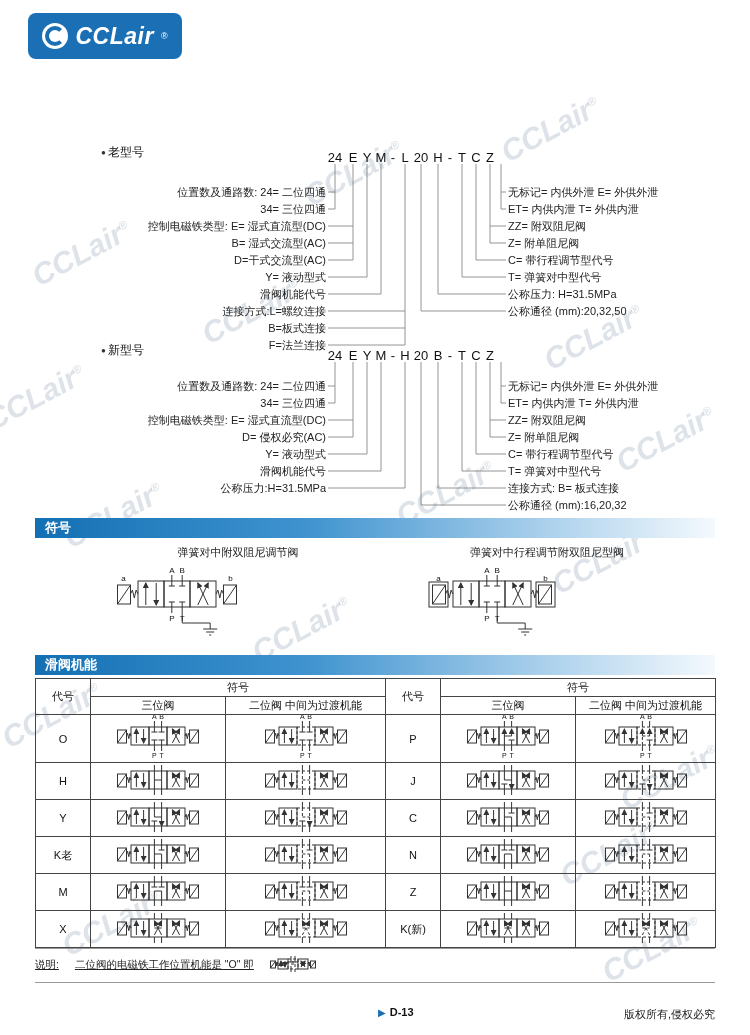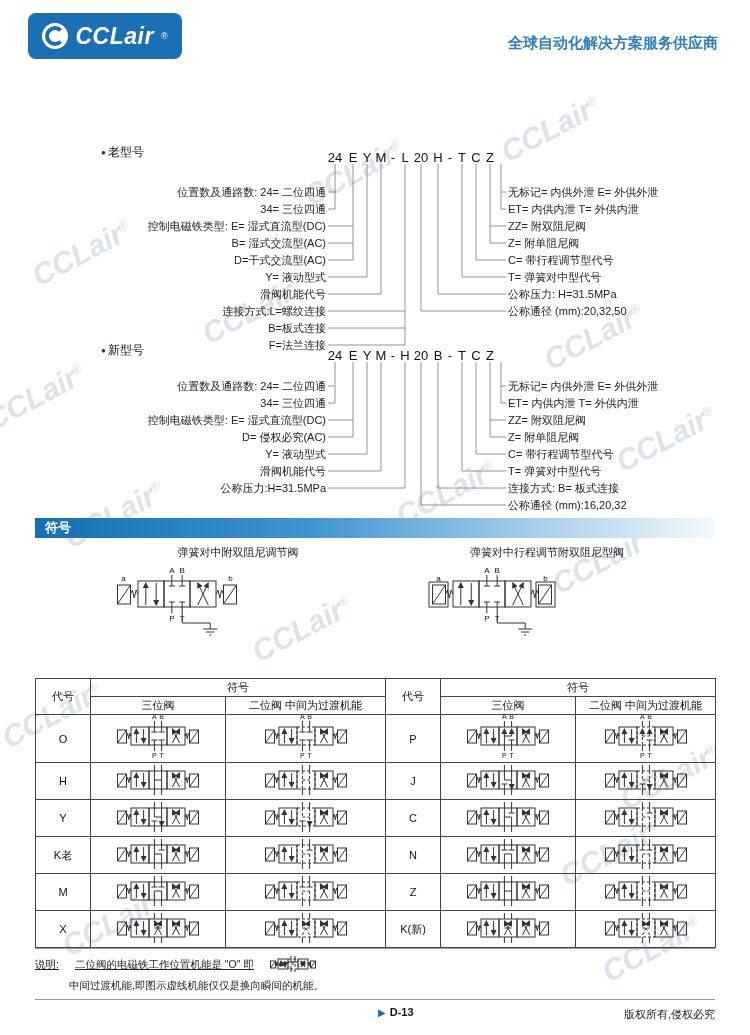--- a/index.html
+++ b/index.html
@@ -59,24 +59,26 @@
         <path d="M0,0 L6,3 L0,6 z" fill="#333"></path>
       </marker>
     </defs>
   </svg>
 
   <div class="logo">
     <span class="logo-circle"></span>
     <span class="logo-text">CCLair</span>
     <sup class="logo-reg">®</sup>
   </div>
-  <div class="tagline">全球自动化解决方案服务供应商</div>
 
   <div class="bar" style="top:518px">
     <span>符号</span>
+  </div>
+  <div class="bar" style="top:655px">
+    <span>滑阀机能</span>
   </div>
 
   <div class="ord" id="ord-old" style="top:144px;height:214px">
     <div class="bullet">
       <span>老型号</span>
     </div>
   <span class="code-char" style="left:300px;top:6px">24</span>
       <span class="code-char" style="left:318px;top:6px">E</span>
       <span class="code-char" style="left:332px;top:6px">Y</span>
       <span class="code-char" style="left:346px;top:6px">M</span>
@@ -1046,21 +1048,20 @@
               <polyline points="5.5,10 6.1,8.0 6.8,12.0 7.4,8.0 8,10"></polyline>
               <polyline points="38,10 38.6,8.0 39.3,12.0 39.9,8.0 40.5,10"></polyline>
               <line x1="21" y1="2" x2="21" y2="5"></line>
               <line x1="25" y1="2" x2="25" y2="5"></line>
               <line x1="21" y1="15" x2="21" y2="18"></line>
               <line x1="25" y1="15" x2="25" y2="18"></line>
             </g>
             <g fill="#111" font-size="7" text-anchor="middle" font-family="Liberation Sans, sans-serif"></g>
           </svg></span>
     </div>
-    <div class="note-line2">中间过渡机能,即图示虚线机能仅仅是换向瞬间的机能。</div>
   </div>
 
   <div class="pageno">
     <span class="tri">▶</span><span>D-13</span>
   </div>
   <div class="copyright">版权所有,侵权必究</div>
 
 <div class="wm" style="left: 497px; top: 112px;">CCLair<sup>®</sup></div>
     <div class="wm" style="left: 300px; top: 156px;">CCLair<sup>®</sup></div>
     <div class="wm" style="left: 28px; top: 236px;">CCLair<sup>®</sup></div>

